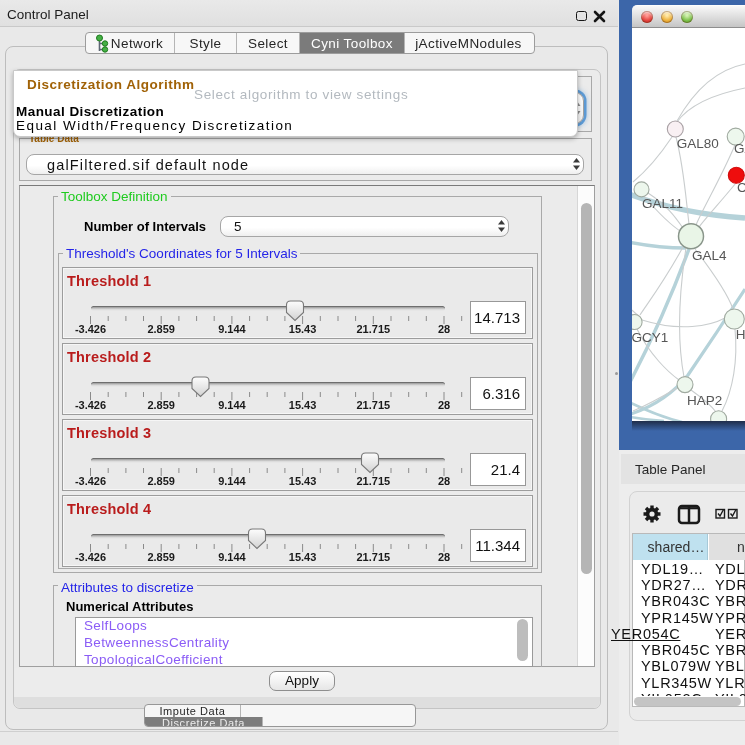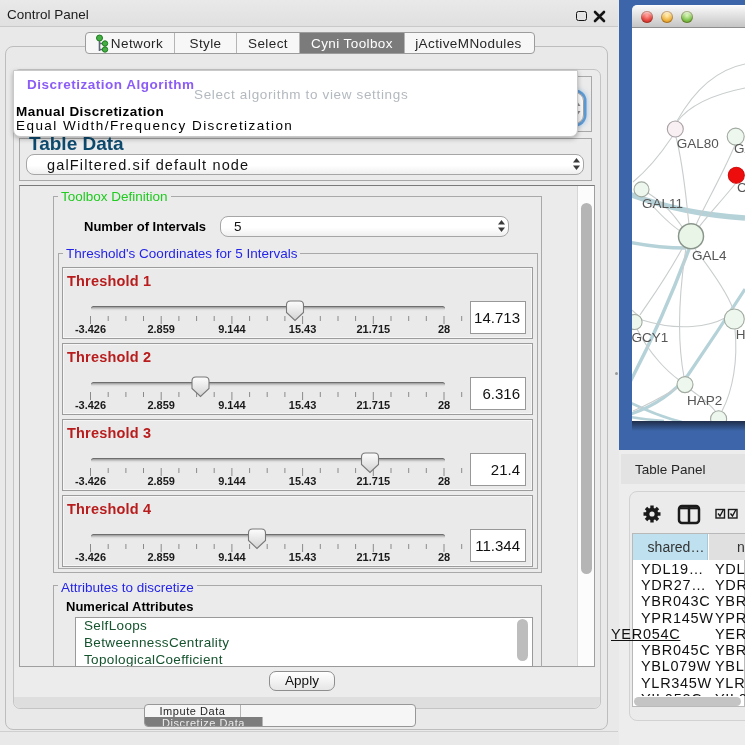--- a/index.html
+++ b/index.html
@@ -46,30 +46,30 @@
 #grp-disc { left:19px; top:76px; width:573px; height:56px; border:1px solid #a8a8a8; }
 #combo-disc { left:26px; top:92px; width:558px; height:32px; border:1px solid #9f9f9f;
   border-radius:9px; background:linear-gradient(#fff,#eee);
   box-shadow:0 0 0 2.5px rgba(86,150,210,.95), 0 0 5px 3px rgba(110,165,220,.5); }
 
 
 #popup { left:13px; top:70px; width:565px; height:67px; background:#fff;
   border:1px solid #c9c9c9; border-radius:0 0 7px 7px;
   box-shadow:0 2px 5px rgba(0,0,0,.28); }
 #popup .ghost { position:absolute; left:13px; top:6px; font-size:13.5px;
-  font-weight:bold; color:#8b5cf6; letter-spacing:0.5px; }
+  font-weight:bold; color:#a16207; letter-spacing:0.5px; }
 #popup .sel-alg { position:absolute; left:180px; top:16px; font-size:13.5px;
   color:#b3b9bf; letter-spacing:0.65px; }
 #popup .mi1 { position:absolute; left:2px; top:33px; font-size:13.5px;
   font-weight:bold; color:#000; letter-spacing:0.45px; }
 #popup .mi2 { position:absolute; left:2px; top:47px; font-size:13.5px; color:#000; letter-spacing:1.45px; }
 
 
 #grp-td { left:19px; top:138px; width:573px; height:43px; border:1px solid #a8a8a8; }
-#grp-td-title { left:27px; top:133px; font-size:19px; font-weight:bold; color:#0c4a6e;
+#grp-td-title { left:27px; top:133px; font-size:10px; font-weight:bold; color:#a16207;
   background:transparent; padding:0 2px; }
 #combo-gal { left:26px; top:154px; width:558px; height:21px; border:1px solid #a6a6a6;
   border-radius:8px; background:linear-gradient(#fff 55%,#efefef); font-size:14.5px; letter-spacing:1.15px;
   color:#111; line-height:20px; padding-left:20px; }
 
 
 #scrollpane { left:19px; top:185px; width:576px; height:482px;
   border:1px solid #9f9f9f; border-top-color:#7a7a7a; background:#ebebeb;
   overflow:hidden; }
 #vsb-track { left:577px; top:186px; width:17px; height:480px; background:#fcfcfc;
@@ -91,21 +91,21 @@
 .tbox .field { position:absolute; z-index:3; left:407px; top:33px; width:56px; height:33px;
   border:1px solid #989898; background:#fff; font-size:15px; color:#111;
   text-align:right; padding:7px 5px 0 0; }
 .track { position:absolute; z-index:1; left:27.5px; top:38px; width:354px; height:5px;
   border-radius:3px; background:linear-gradient(#989898,#d9d9d9 55%,#ebebeb);
   border-top:1px solid #6e6e6e; }
 
 
 #num-attr { left:66px; top:599px; font-size:13px; font-weight:bold; color:#000; }
 #attr-list { left:75px; top:617px; width:458px; height:50px; overflow:hidden; background:#fff;
-  border:1px solid #9a9a9a; font-size:13.5px; letter-spacing:0.35px; color:#14532d; }
+  border:1px solid #9a9a9a; font-size:13.5px; letter-spacing:0.35px; color:#8b5cf6; }
 #attr-list div { padding-left:8px; height:16.8px; line-height:16.8px; }
 #attr-sb { left:517px; top:619px; width:11px; height:42px; background:#bdbdbd;
   border-radius:6px; }
 
 
 #apply-bar { left:15px; top:668px; width:585px; height:29px; background:#ececec; }
 #apply-btn { left:269px; top:671px; width:66px; height:20px; border:1px solid #8e8e8e;
   border-radius:7px; background:linear-gradient(#fff,#e6e6e6); font-size:13.5px;
   color:#111; text-align:center; line-height:18px; }
 

